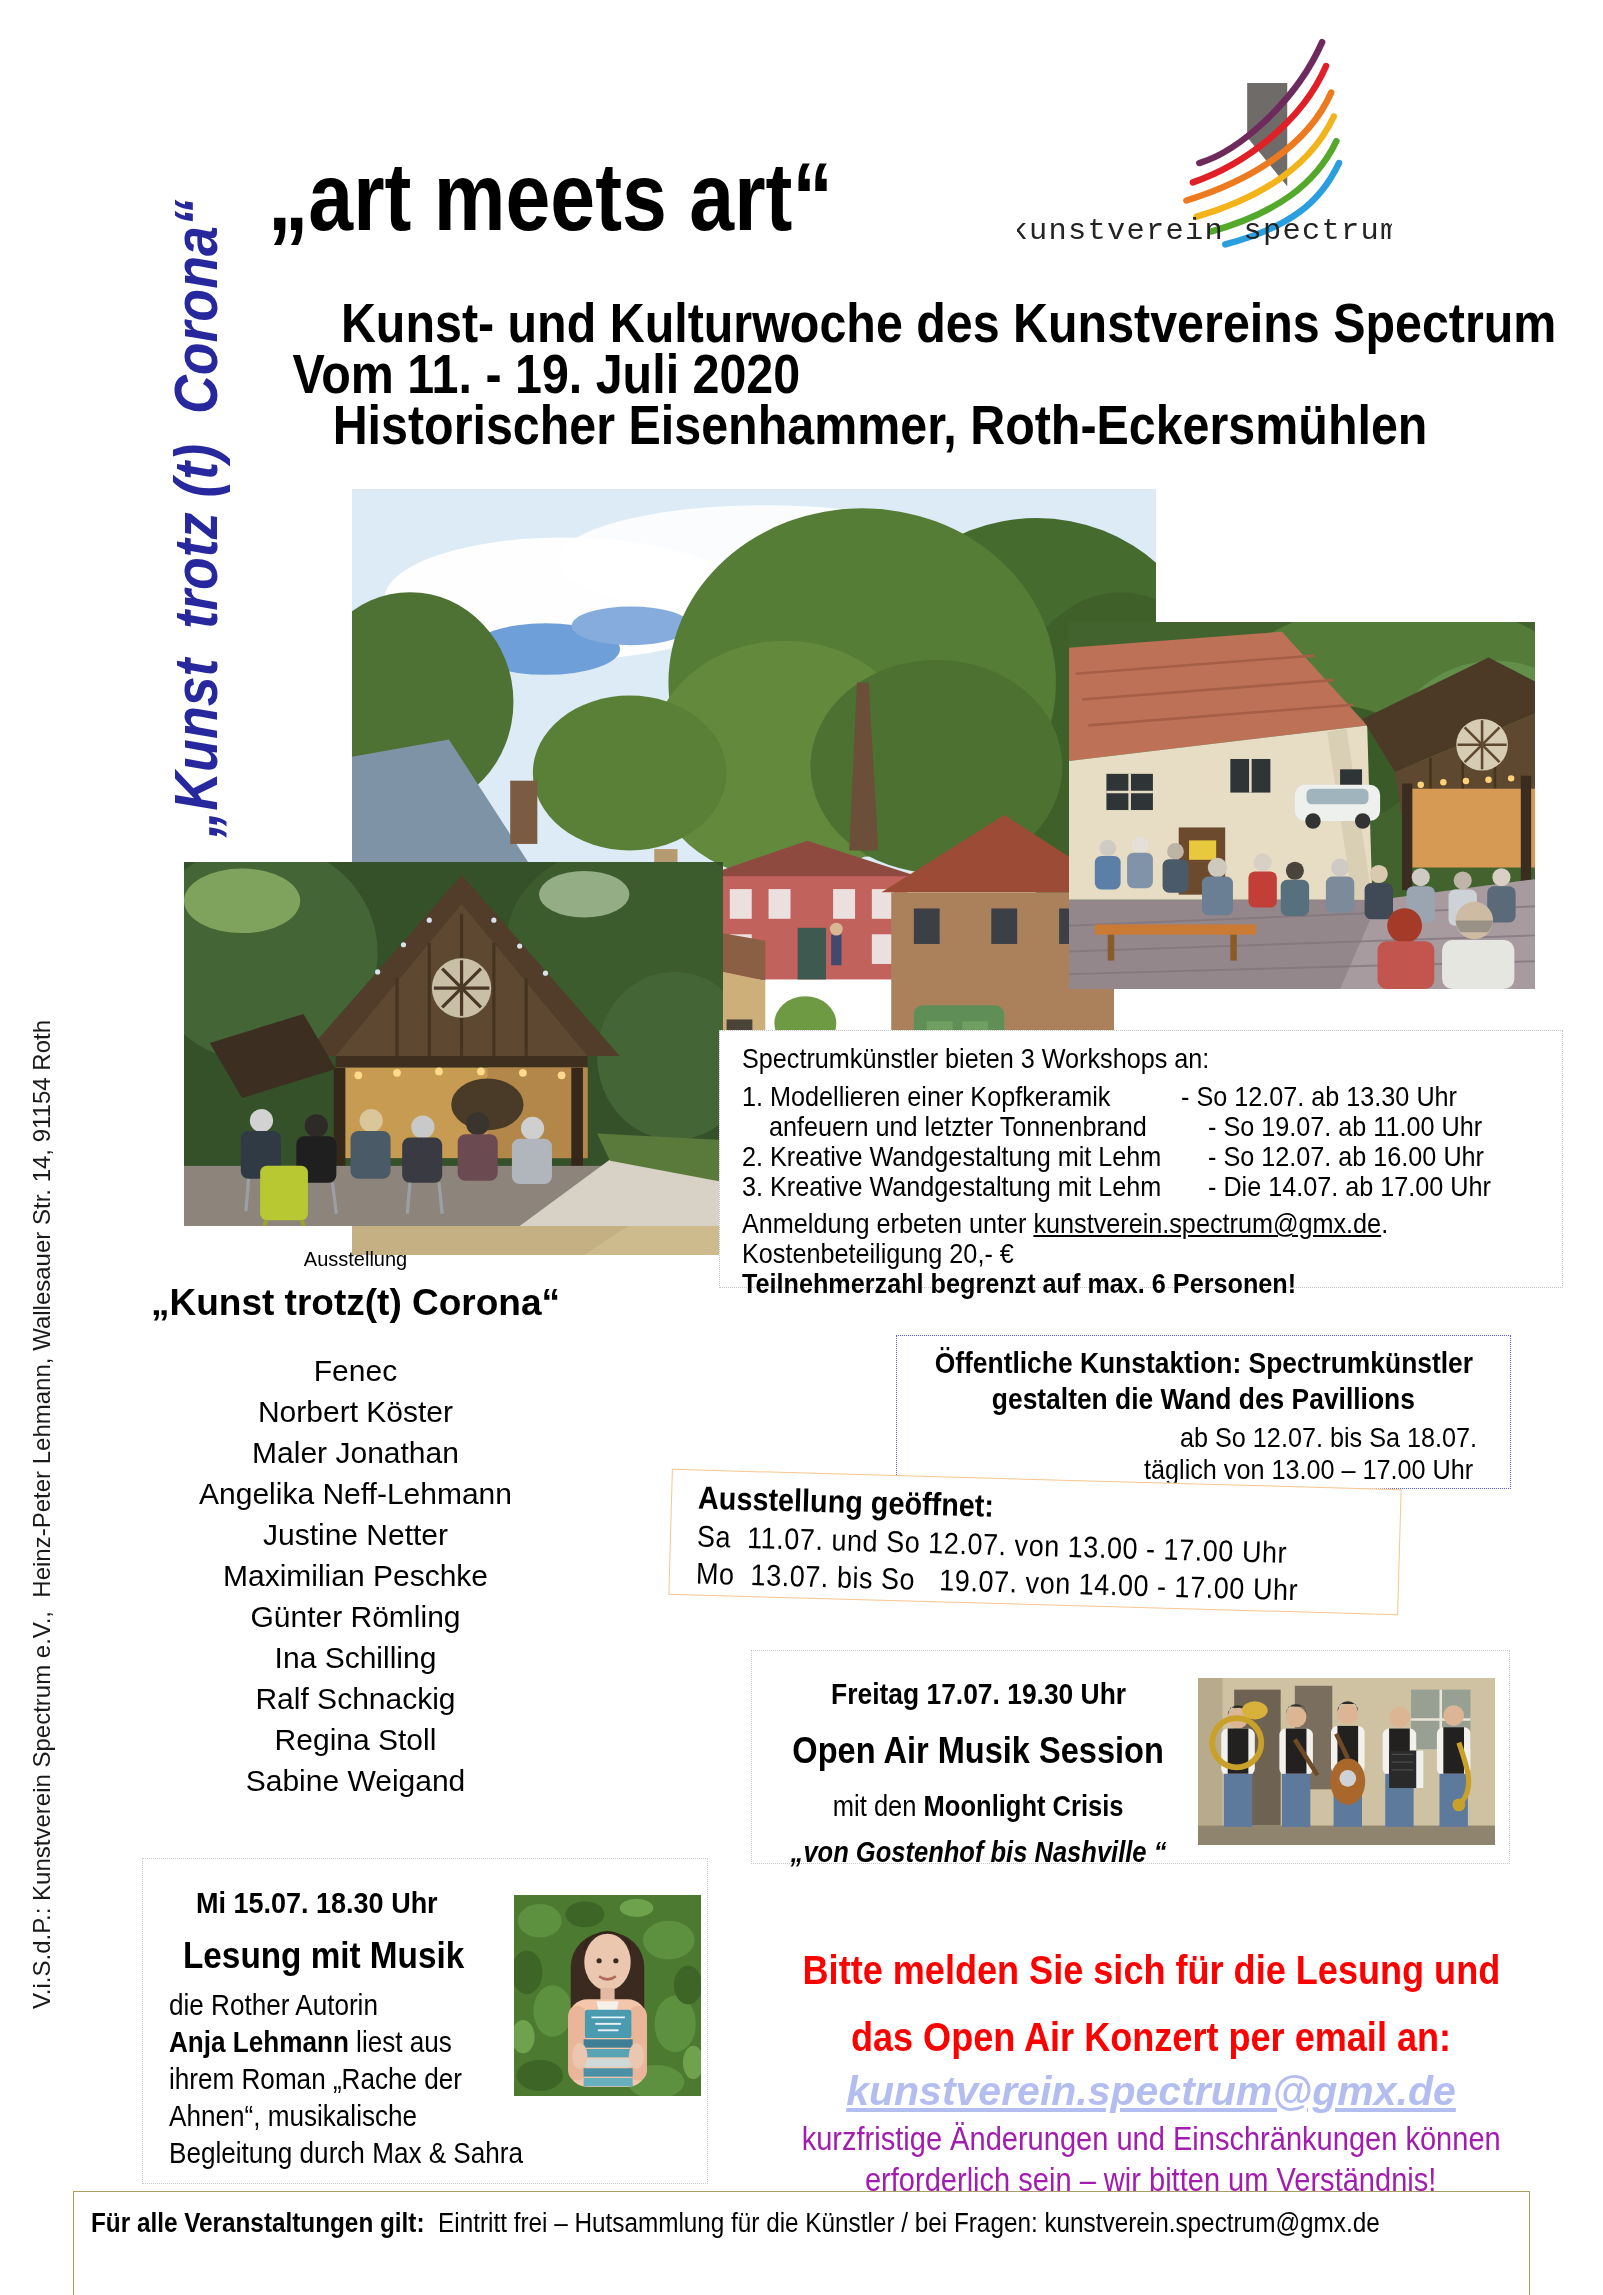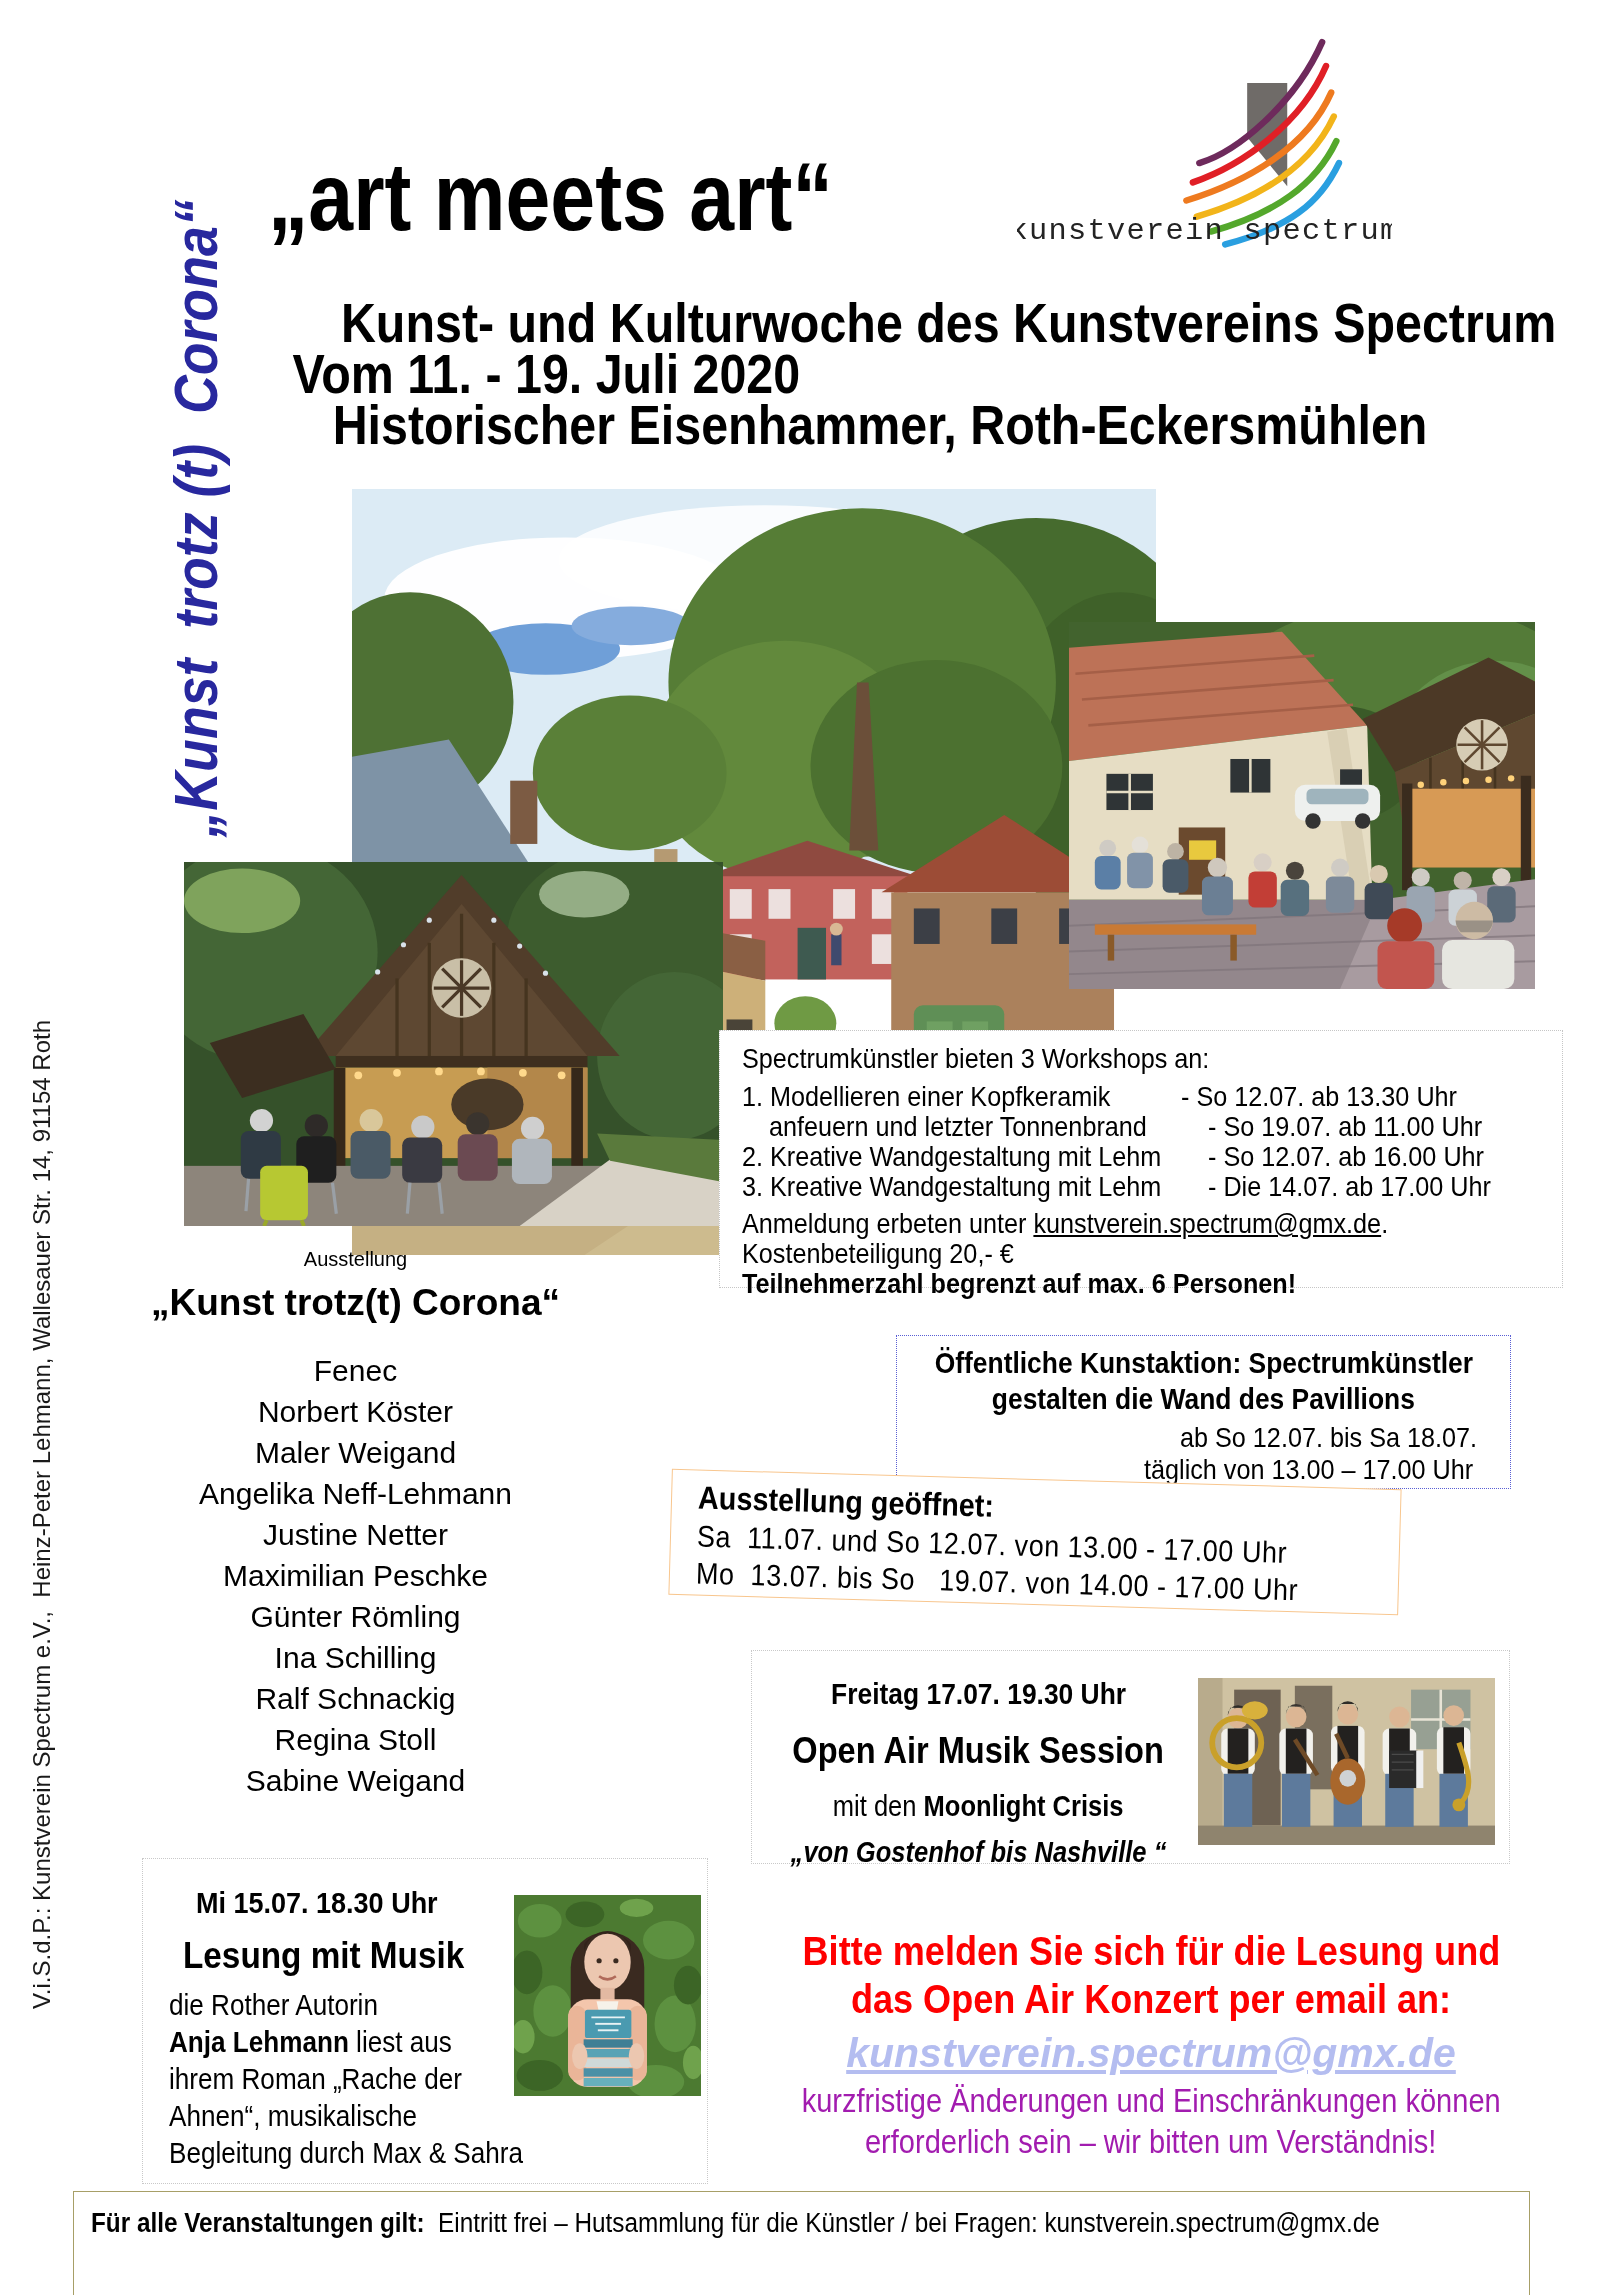--- a/index.html
+++ b/index.html
@@ -62,21 +62,21 @@
   .band-photo{position:absolute;right:14px;top:27px;}
 
   .box-lesung{left:142px;top:1858px;width:566px;height:326px;border:1.9px dotted #c9c9c9;}
   .le-date{position:absolute;left:53px;top:27px;font-size:30px;font-weight:bold;}
   .le-title{position:absolute;left:40px;top:76px;font-size:37px;font-weight:bold;}
   .le-body{position:absolute;left:26px;top:128px;width:349px;font-size:29px;line-height:37px;}
   .le-line5{position:absolute;left:26px;top:278px;width:517px;font-size:29px;}
   .author-photo{position:absolute;left:371px;top:36px;}
 
   .cta{left:733px;top:1927px;width:836px;text-align:center;}
-  .cta-line{font-size:41px;line-height:48px;font-weight:bold;color:#fe0000;}
+  .cta-line{font-size:41px;line-height:48px;font-weight:bold;color:#fe0000;margin-top:19px;}
   .cta-email{display:inline-block;margin:6.5px 0 3.9px 0;font-size:41px;font-weight:bold;font-style:italic;
     color:#b4bdf0;text-decoration:underline;}
   .cta-note{font-size:33px;line-height:41px;font-weight:normal;color:#a21caf;text-decoration:underline;}
 
   .footer{left:73px;top:2191px;width:1457px;height:120px;border:1.9px solid #a79f67;
     padding:15.5px 0 0 17px;box-sizing:border-box;font-size:27px;white-space:nowrap;}
 
   .logo-text{font-family:"Liberation Mono",monospace;font-size:47px;letter-spacing:2px;fill:#232323;}
 </style>
 </head>
@@ -382,21 +382,21 @@
     <div><span class="cxl"><span>Anmeldung erbeten unter </span><span class="uline">kunstverein.spectrum@gmx.de</span><span>.</span></span></div>
     <div><span class="cxl">Kostenbeteiligung 20,- €</span></div>
     <div class="b"><span class="cxl">Teilnehmerzahl begrenzt auf max. 6 Personen!</span></div>
   </div>
 
   <div class="abs exh">
     <div class="exh-label">Ausstellung</div>
     <div class="exh-title">„Kunst trotz(t) Corona“</div>
     <div class="artist">Fenec</div>
     <div class="artist">Norbert Köster</div>
-    <div class="artist">Maler Weigand</div>
+    <div class="artist">Maler Jonathan</div>
     <div class="artist">Angelika Neff-Lehmann</div>
     <div class="artist">Justine Netter</div>
     <div class="artist">Maximilian Peschke</div>
     <div class="artist">Günter Römling</div>
     <div class="artist">Ina Schilling</div>
     <div class="artist">Ralf Schnackig</div>
     <div class="artist">Regina Stoll</div>
     <div class="artist">Sabine Weigand</div>
   </div>
 

